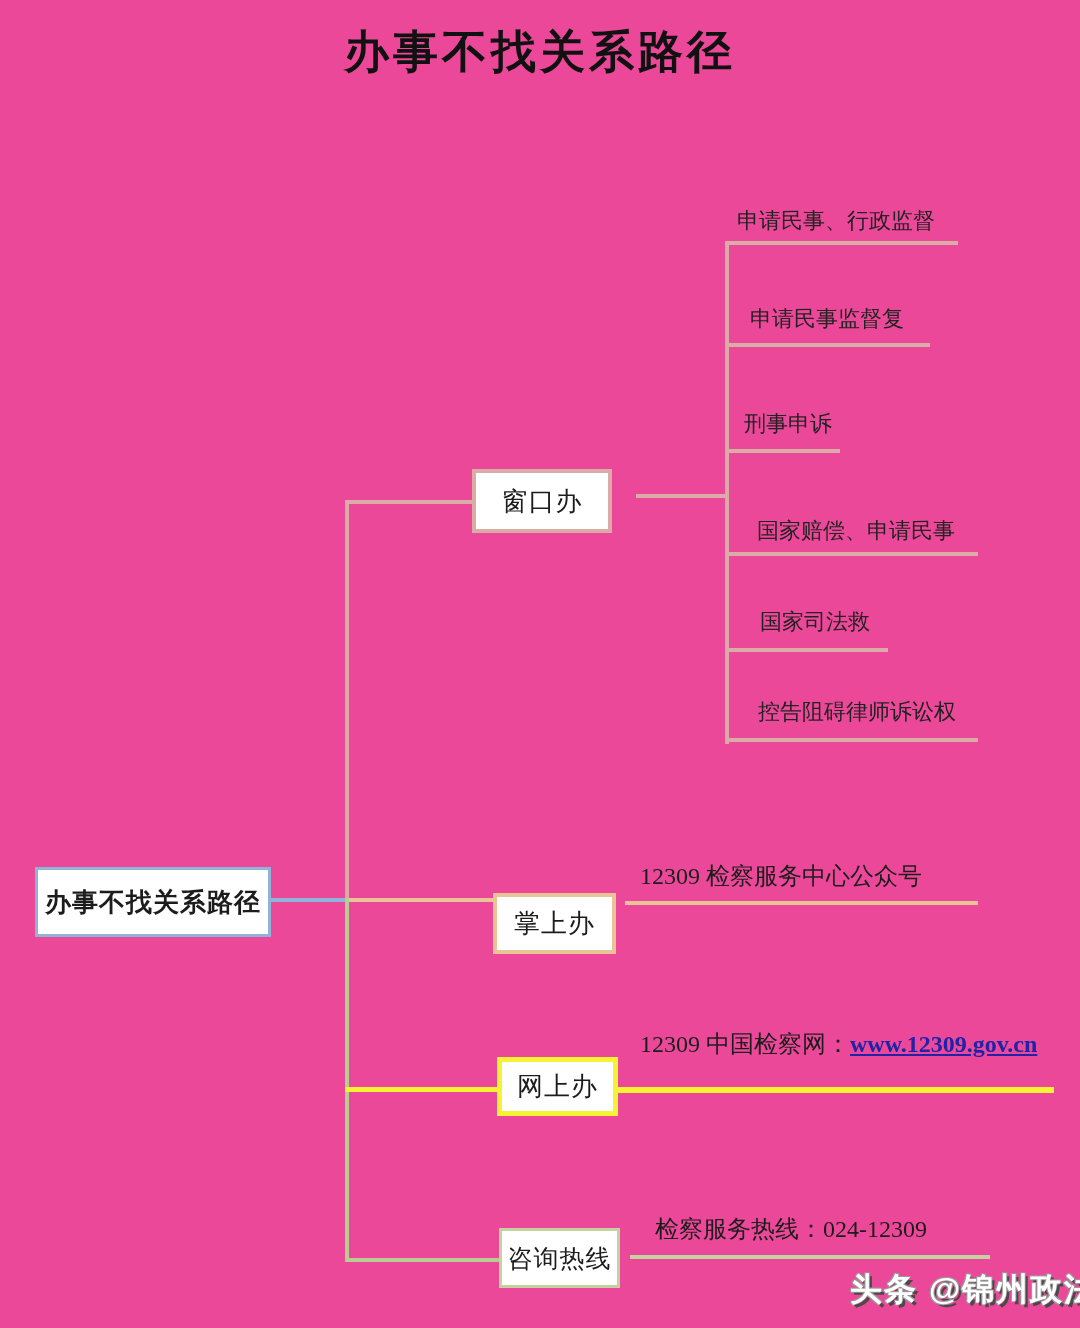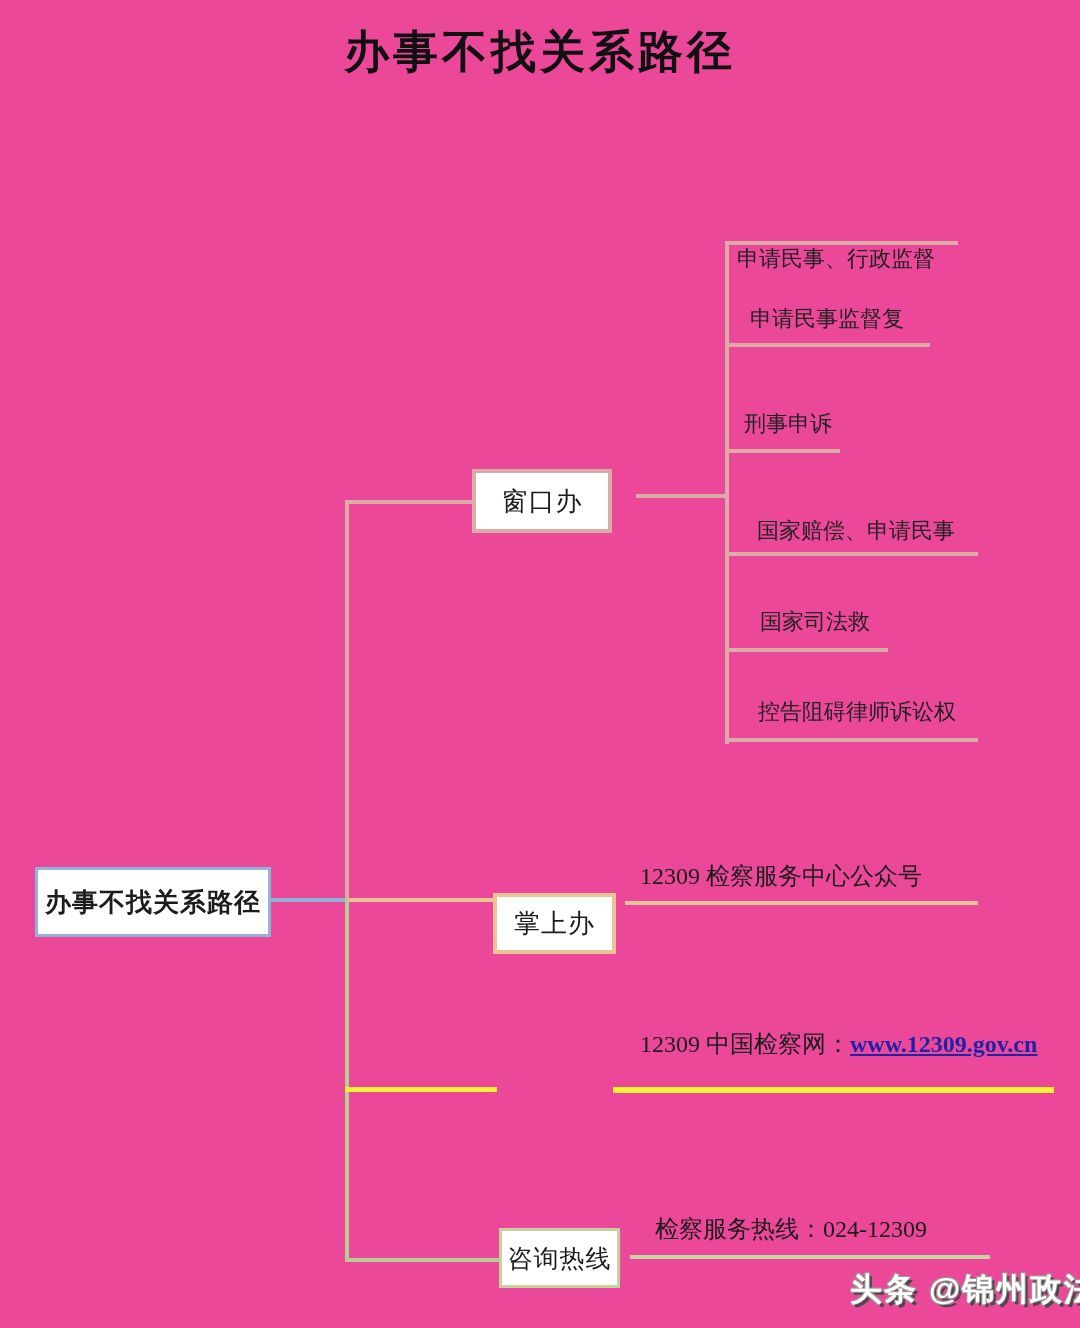--- a/index.html
+++ b/index.html
@@ -52,35 +52,36 @@
   <div class="ln" style="left:636px;top:494px;width:92px;height:4px;background:var(--pink);"></div>
   <div class="ln" style="left:725px;top:241px;width:4px;height:503px;background:var(--pink);"></div>
 
   <div class="ln" style="left:725px;top:241px;width:233px;height:4px;background:var(--pink);"></div>
   <div class="ln" style="left:725px;top:343px;width:205px;height:4px;background:var(--pink);"></div>
   <div class="ln" style="left:725px;top:449px;width:115px;height:4px;background:var(--pink);"></div>
   <div class="ln" style="left:725px;top:552px;width:253px;height:4px;background:var(--pink);"></div>
   <div class="ln" style="left:725px;top:648px;width:163px;height:4px;background:var(--pink);"></div>
   <div class="ln" style="left:725px;top:738px;width:253px;height:4px;background:var(--pink);"></div>
 
-  <div class="leaf-label" style="left:737px;top:207px;margin-top:38px;">申请民事、行政监督</div>
+  <div class="leaf-label" style="left:737px;top:207px;">申请民事、行政监督</div>
   <div class="leaf-label" style="left:750px;top:305px;">申请民事监督复</div>
   <div class="leaf-label" style="left:744px;top:410px;">刑事申诉</div>
   <div class="leaf-label" style="left:757px;top:517px;">国家赔偿、申请民事</div>
   <div class="leaf-label" style="left:760px;top:608px;">国家司法救</div>
   <div class="leaf-label" style="left:758px;top:698px;">控告阻碍律师诉讼权</div>
 
   <div class="ln" style="left:345px;top:898px;width:150px;height:4px;background:var(--orange);"></div>
   <div class="node node-mobile">掌上办</div>
   <div class="ln" style="left:625px;top:901px;width:353px;height:4px;background:var(--orange);"></div>
   <div class="row-label" style="left:640px;top:861px;">12309 检察服务中心公众号</div>
 
   <div class="ln" style="left:345px;top:898px;width:4px;height:364px;background:var(--green);"></div>
 
   <div class="ln" style="left:345px;top:1087px;width:152px;height:5px;background:var(--yellow);"></div>
+  <div class="node node-web">网上办</div>
   <div class="ln" style="left:613px;top:1087px;width:441px;height:6px;background:var(--yellow);"></div>
   <div class="row-label" style="left:640px;top:1029px;">
     <span>12309 中国检察网：</span><span class="web-link">www.12309.gov.cn</span>
   </div>
 
   <div class="ln" style="left:345px;top:1258px;width:154px;height:4px;background:var(--green);"></div>
   <div class="node node-hotline">咨询热线</div>
   <div class="ln" style="left:630px;top:1255px;width:360px;height:4px;background:var(--green-box);"></div>
   <div class="row-label" style="left:655px;top:1214px;">检察服务热线：024-12309</div>
 

